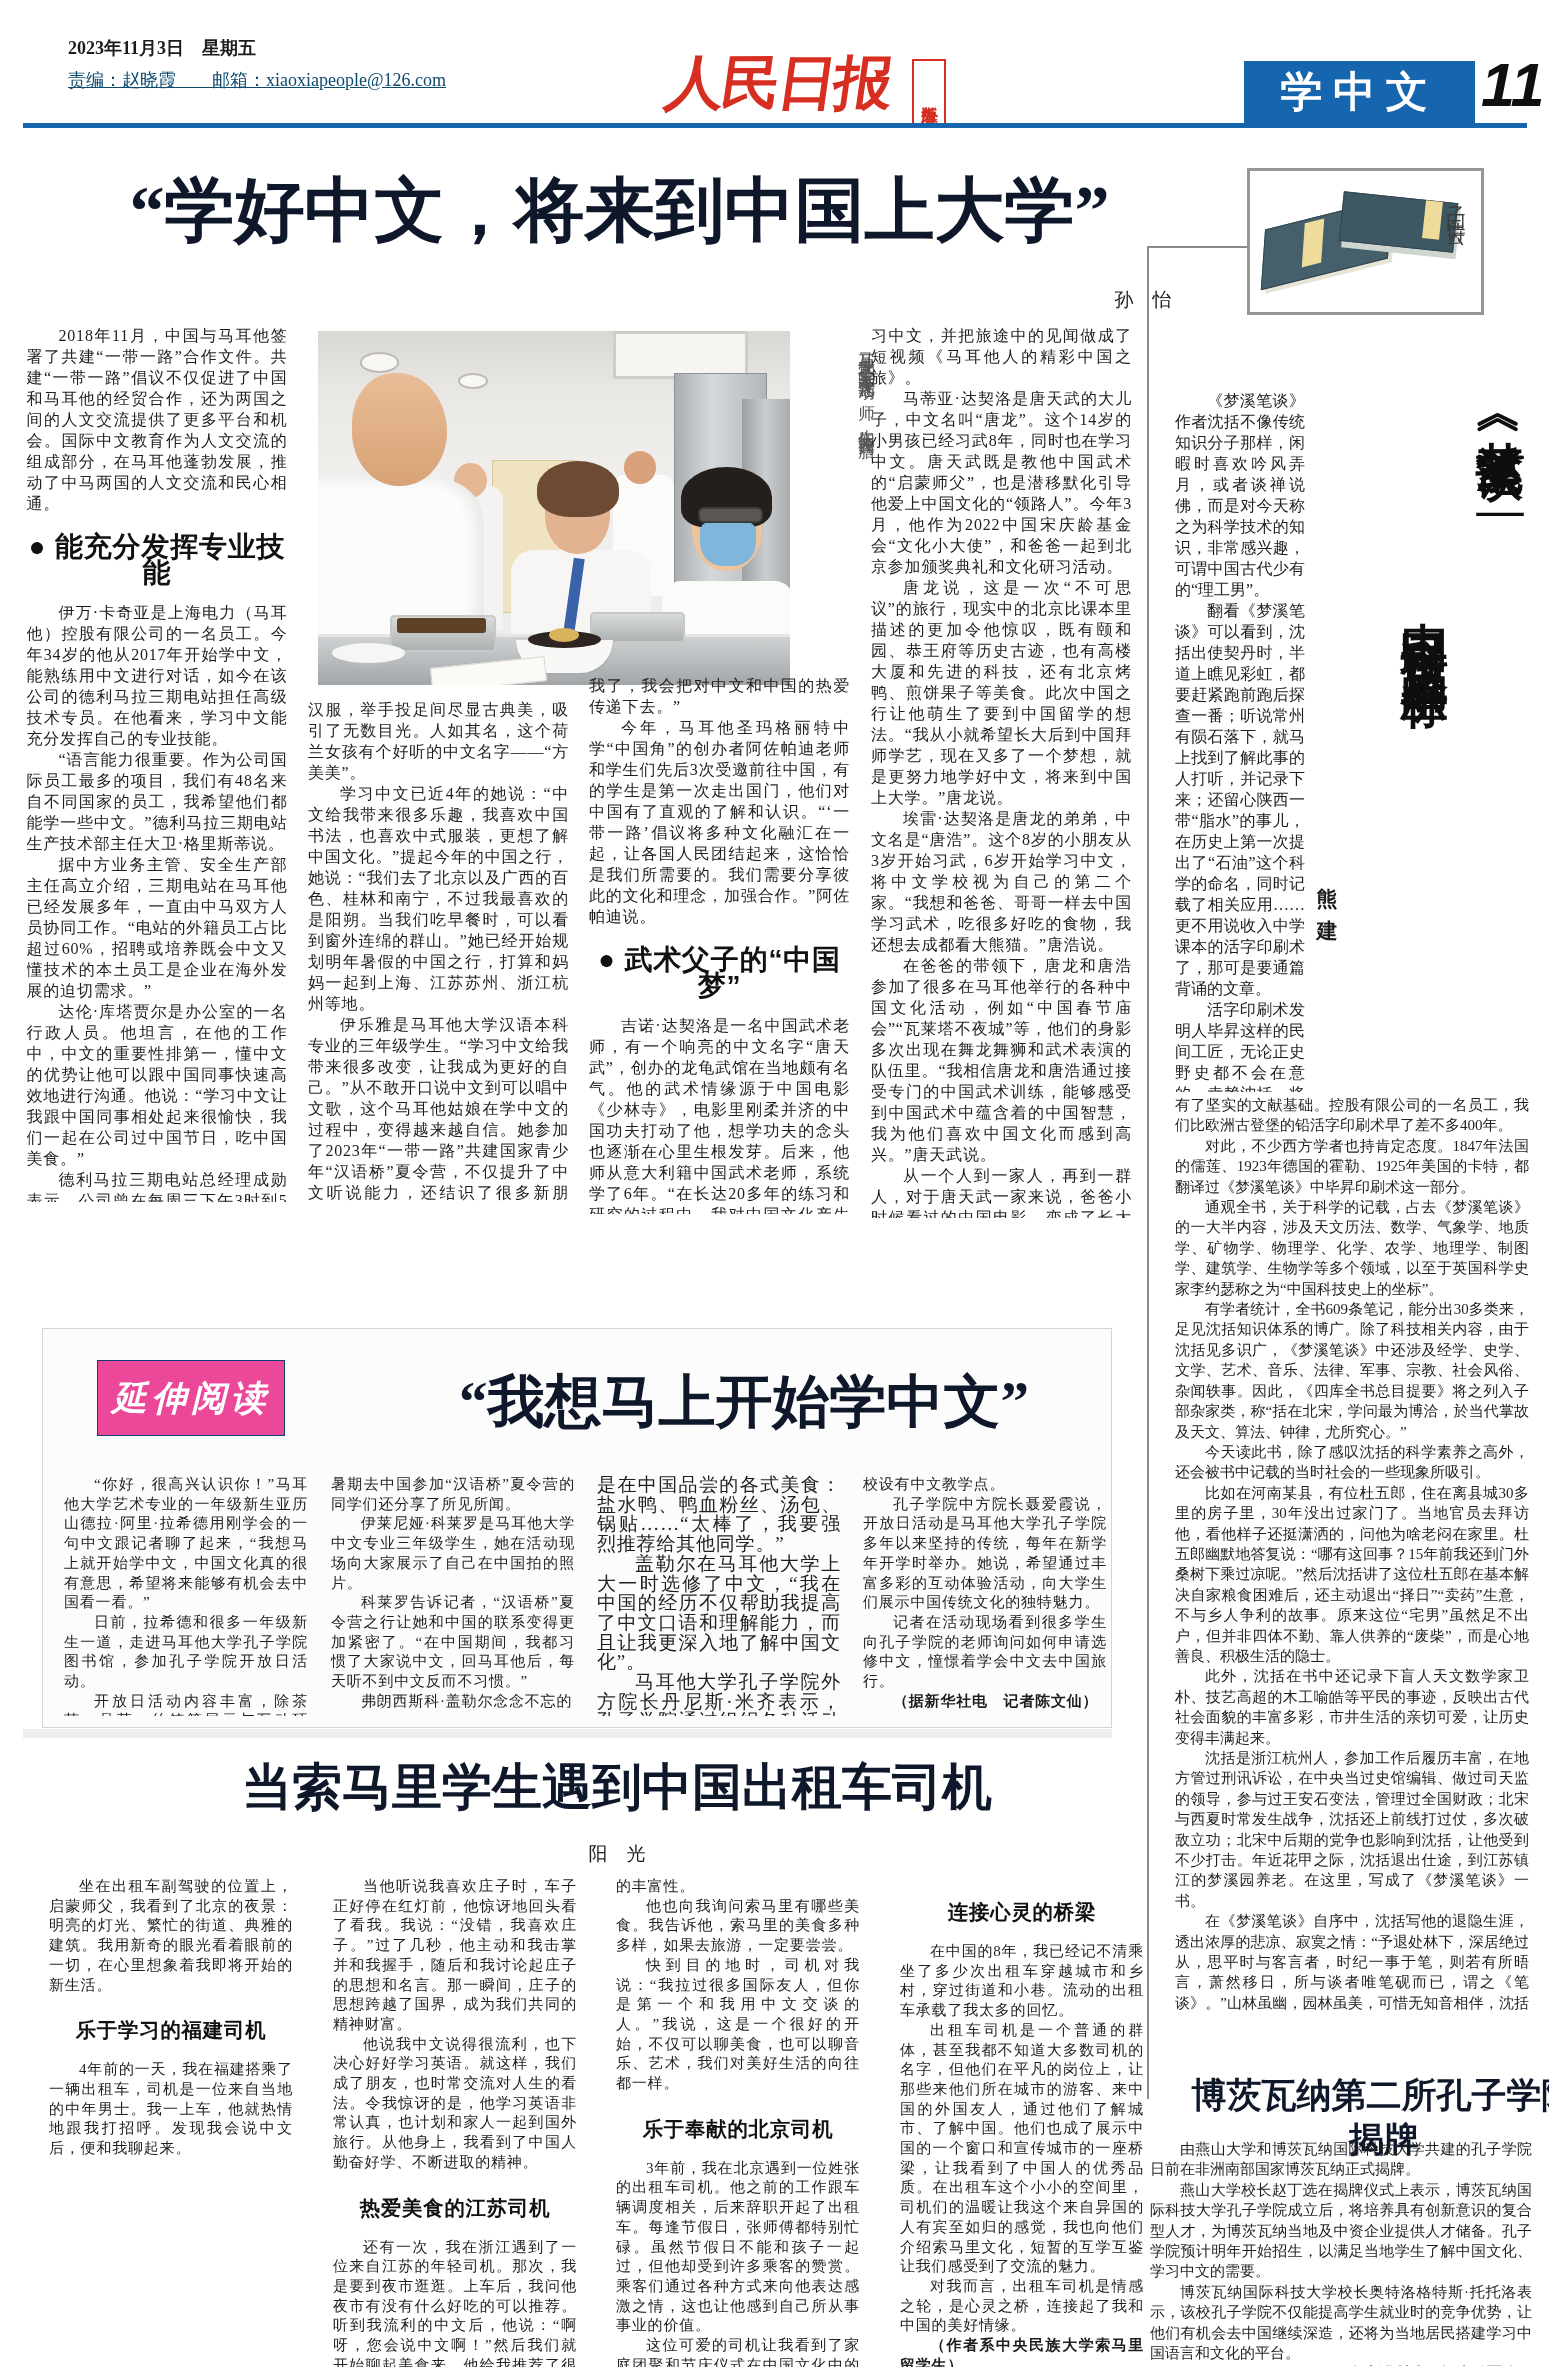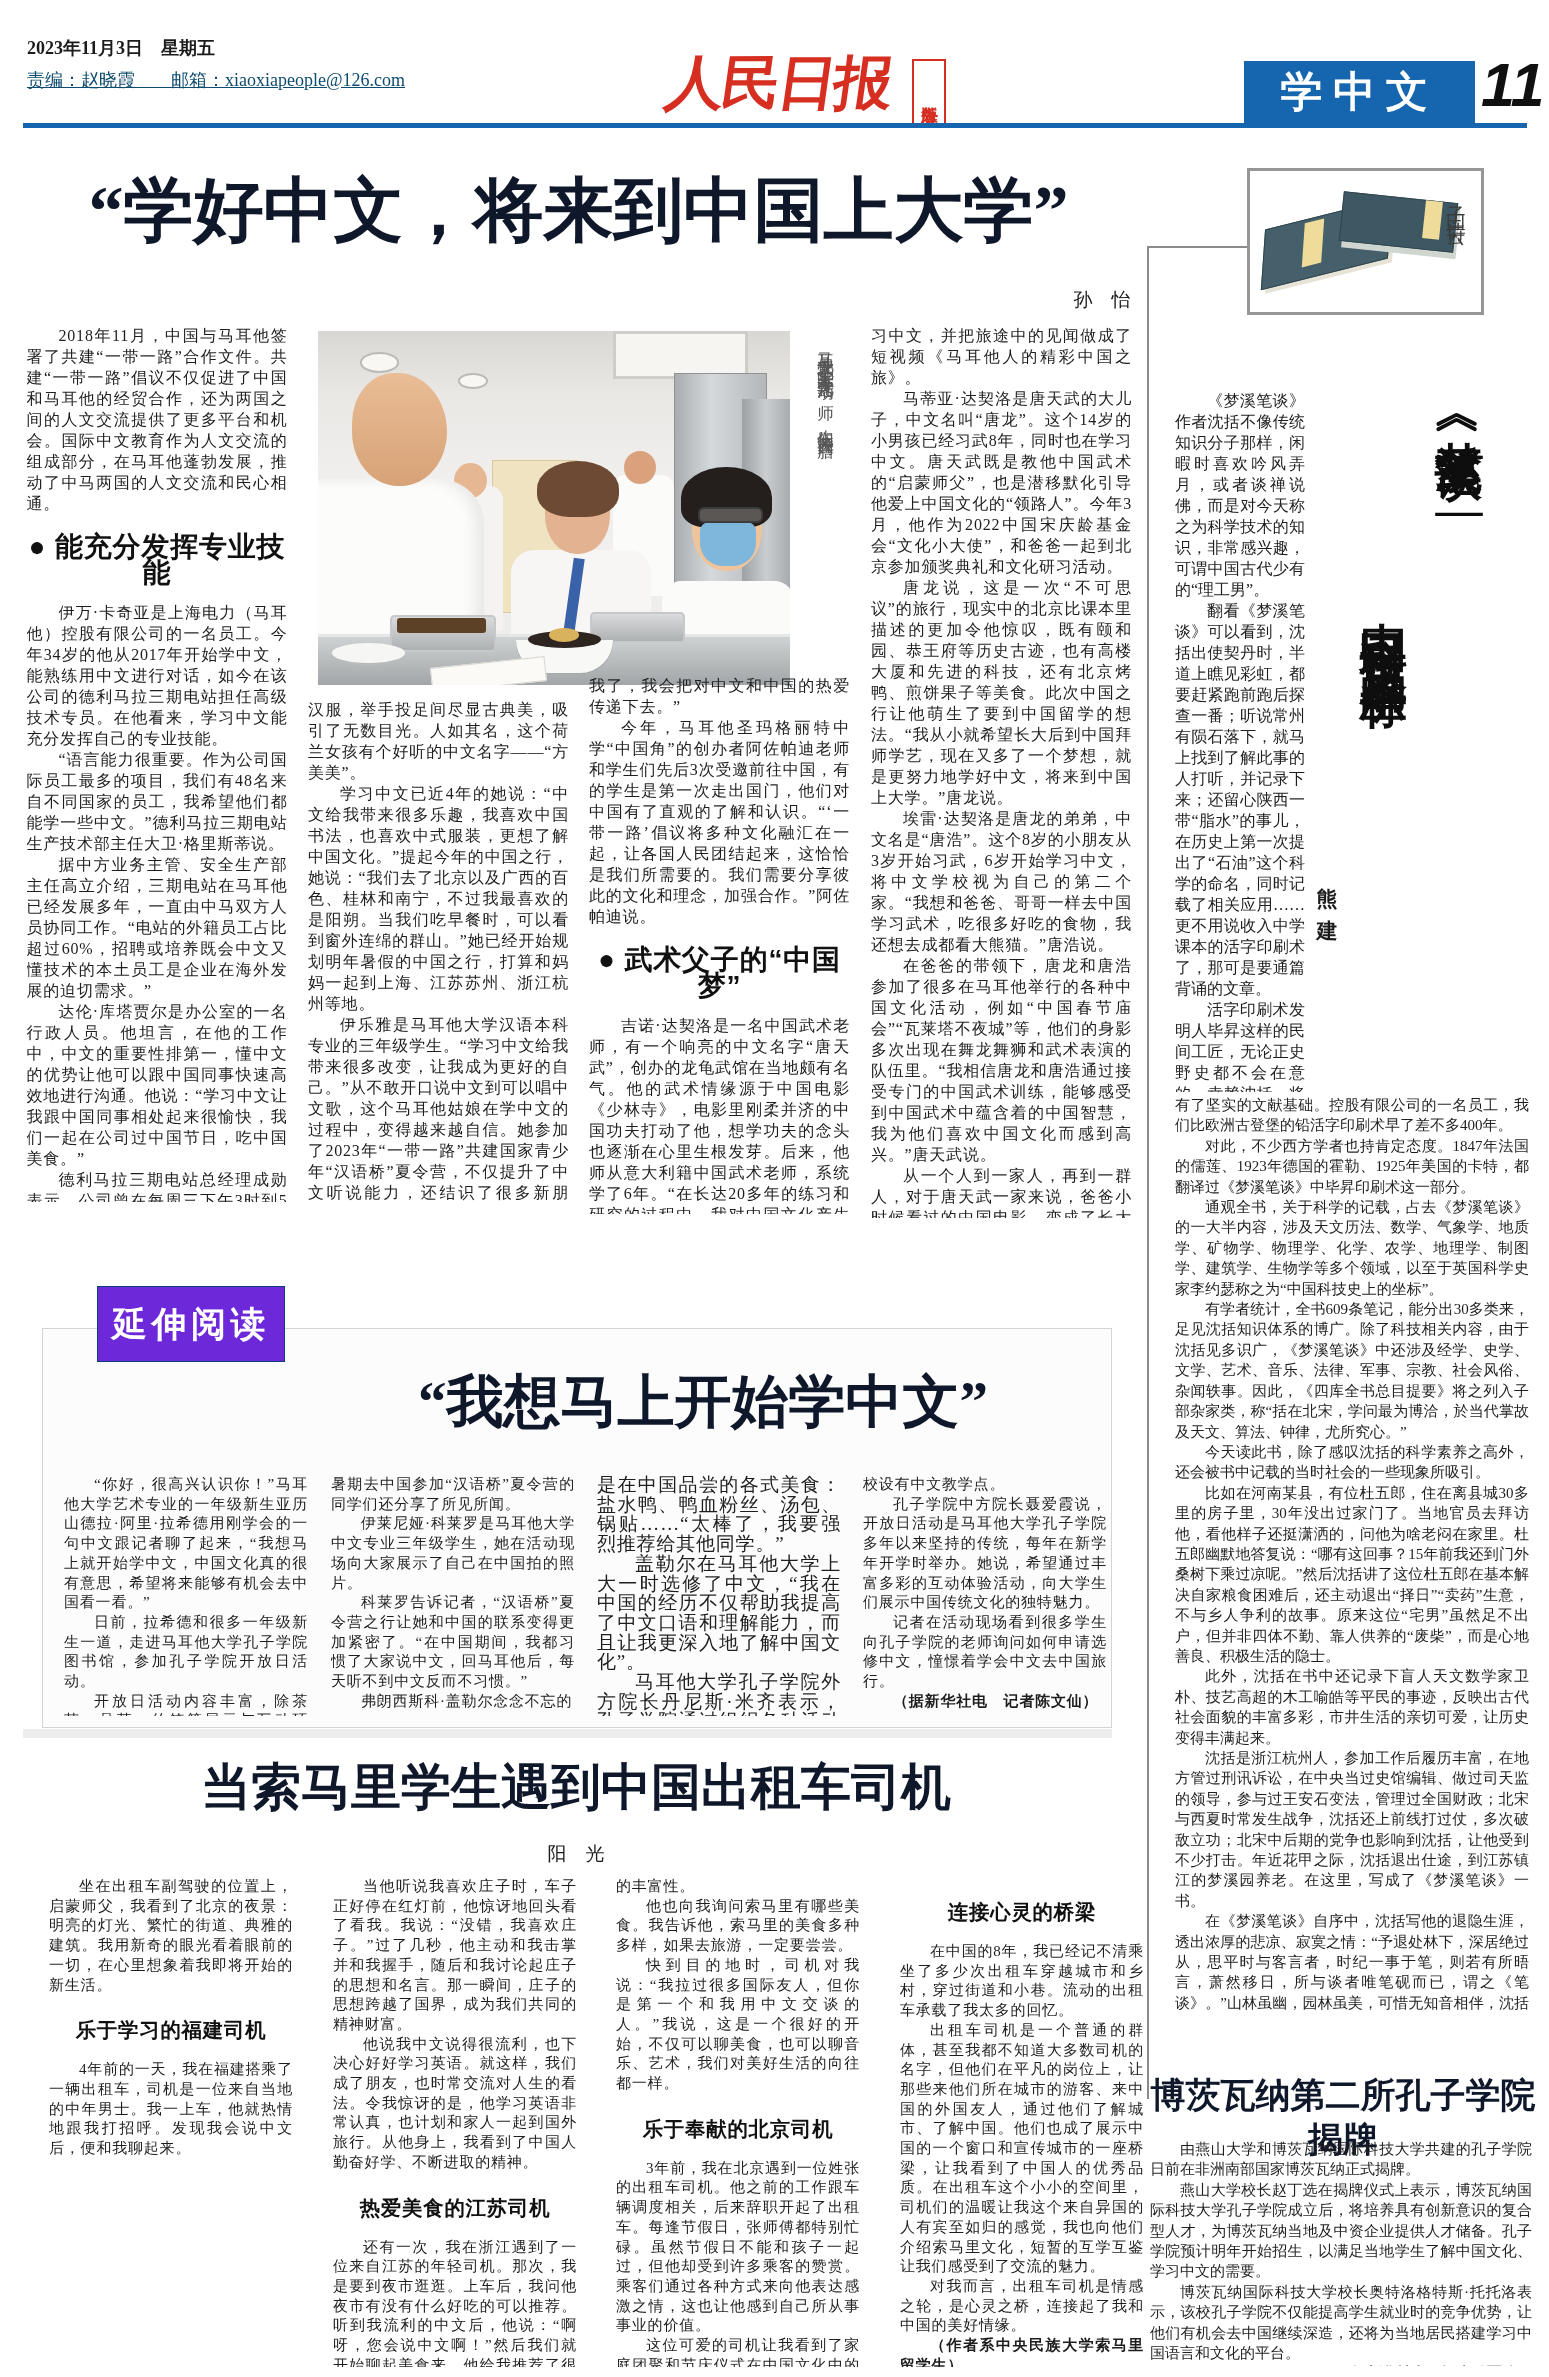--- a/index.html
+++ b/index.html
@@ -1,19 +1,19 @@
 <!DOCTYPE html>
 <html style="font-size:12px"><head>
 <meta charset="utf-8">
 <style>
   html,body{margin:0;padding:0;background:#9a9a9a;}
   .page{position:relative;width:1549px;height:2377px;background:#ffffff;overflow:hidden;
         font-family:"Liberation Serif","DejaVu Serif",serif;color:#1b1b1b;}
   .abs{position:absolute;}
-  .serif{font-family:"Liberation Serif","DejaVu Serif",serif;}
+  .serif{font-family:"Liberation Serif","DejaVu Serif",serif;margin-left:41px;}
   .sans{font-family:"Liberation Sans","DejaVu Sans",sans-serif;}
   .col{position:absolute;text-align:justify;text-justify:inter-character;overflow:hidden;
        font-size:16px;line-height:21px;letter-spacing:0.8px;color:#1e1e1e;}
   .col .blk{margin:0;}
   .col .p{text-indent:2em;}
   .col .pc{text-indent:0;}
   .col .sub{font-family:"Liberation Sans","DejaVu Sans",sans-serif;font-weight:bold;
             font-size:28px;line-height:26px;text-align:center;text-indent:0;margin:19.7px 0 16.6px 0;color:#111;}
   .col .subc{font-family:"Liberation Sans","DejaVu Sans",sans-serif;font-weight:bold;
              font-size:20.4px;line-height:24px;text-align:center;text-indent:0;margin:23px 0 18px 0;color:#111;}
@@ -115,22 +115,22 @@
   <div class="col" style="left:871px;top:325px;width:261px;height:893px;">
       <div class="blk pc">习中文，并把旅途中的见闻做成了短视频《马耳他人的精彩中国之旅》。</div>
       <div class="blk p">马蒂亚·达契洛是唐天武的大儿子，中文名叫“唐龙”。这个14岁的小男孩已经习武8年，同时也在学习中文。唐天武既是教他中国武术的“启蒙师父”，也是潜移默化引导他爱上中国文化的“领路人”。今年3月，他作为2022中国宋庆龄基金会“文化小大使”，和爸爸一起到北京参加颁奖典礼和文化研习活动。</div>
       <div class="blk p">唐龙说，这是一次“不可思议”的旅行，现实中的北京比课本里描述的更加令他惊叹，既有颐和园、恭王府等历史古迹，也有高楼大厦和先进的科技，还有北京烤鸭、煎饼果子等美食。此次中国之行让他萌生了要到中国留学的想法。“我从小就希望长大后到中国拜师学艺，现在又多了一个梦想，就是更努力地学好中文，将来到中国上大学。”唐龙说。</div>
       <div class="blk p">埃雷·达契洛是唐龙的弟弟，中文名是“唐浩”。这个8岁的小朋友从3岁开始习武，6岁开始学习中文，将中文学校视为自己的第二个家。“我想和爸爸、哥哥一样去中国学习武术，吃很多好吃的食物，我还想去成都看大熊猫。”唐浩说。</div>
       <div class="blk p">在爸爸的带领下，唐龙和唐浩参加了很多在马耳他举行的各种中国文化活动，例如“中国春节庙会”“瓦莱塔不夜城”等，他们的身影多次出现在舞龙舞狮和武术表演的队伍里。“我相信唐龙和唐浩通过接受专门的中国武术训练，能够感受到中国武术中蕴含着的中国智慧，我为他们喜欢中国文化而感到高兴。”唐天武说。</div>
       <div class="blk p">从一个人到一家人，再到一群人，对于唐天武一家来说，爸爸小时候看过的中国电影，变成了长大后学习中国武术的决心，最后变成了一家人传播中国武术文化的坚持。</div>
     </div>
 
   <div class="abs" style="left:42px;top:1328px;width:1068px;height:398px;border:1.5px solid #d4d4d4;background:#fcfcfc;"></div>
-  <div class="abs sans" style="left:97px;top:1286px;width:186px;height:74px;background:#6d28d9;border:1.5px solid #0e3f77;color:#fff;
-              font-weight:bold;font-size:35px;text-align:center;line-height:74px;letter-spacing:4.5px;">延伸阅读</div>
+  <div class="abs sans" style="left:97px;top:1360px;width:186px;height:74px;background:#ec4899;border:1.5px solid #0e3f77;color:#fff;
+              font-weight:bold;font-size:35px;text-align:center;line-height:74px;letter-spacing:4.5px;font-style:italic;">延伸阅读</div>
   <div class="abs headline serif" style="left:325px;top:1368px;width:756px;font-size:57px;line-height:68px;">“我想马上开始学中文”</div>
 
   <div class="col" style="left:64px;top:1475px;width:244px;height:241px;font-size:15px;line-height:19.7px;">
       <div class="blk p">“你好，很高兴认识你！”马耳他大学艺术专业的一年级新生亚历山德拉·阿里·拉希德用刚学会的一句中文跟记者聊了起来，“我想马上就开始学中文，中国文化真的很有意思，希望将来能够有机会去中国看一看。”</div>
       <div class="blk p">日前，拉希德和很多一年级新生一道，走进马耳他大学孔子学院图书馆，参加孔子学院开放日活动。</div>
       <div class="blk p">开放日活动内容丰富，除茶艺、品茗、竹笛等展示与互动环节，今年</div>
     </div>
   <div class="col" style="left:331px;top:1475px;width:244px;height:241px;font-size:15px;line-height:19.7px;">
       <div class="blk pc">暑期去中国参加“汉语桥”夏令营的同学们还分享了所见所闻。</div>
       <div class="blk p">伊莱尼娅·科莱罗是马耳他大学中文专业三年级学生，她在活动现场向大家展示了自己在中国拍的照片。</div>

